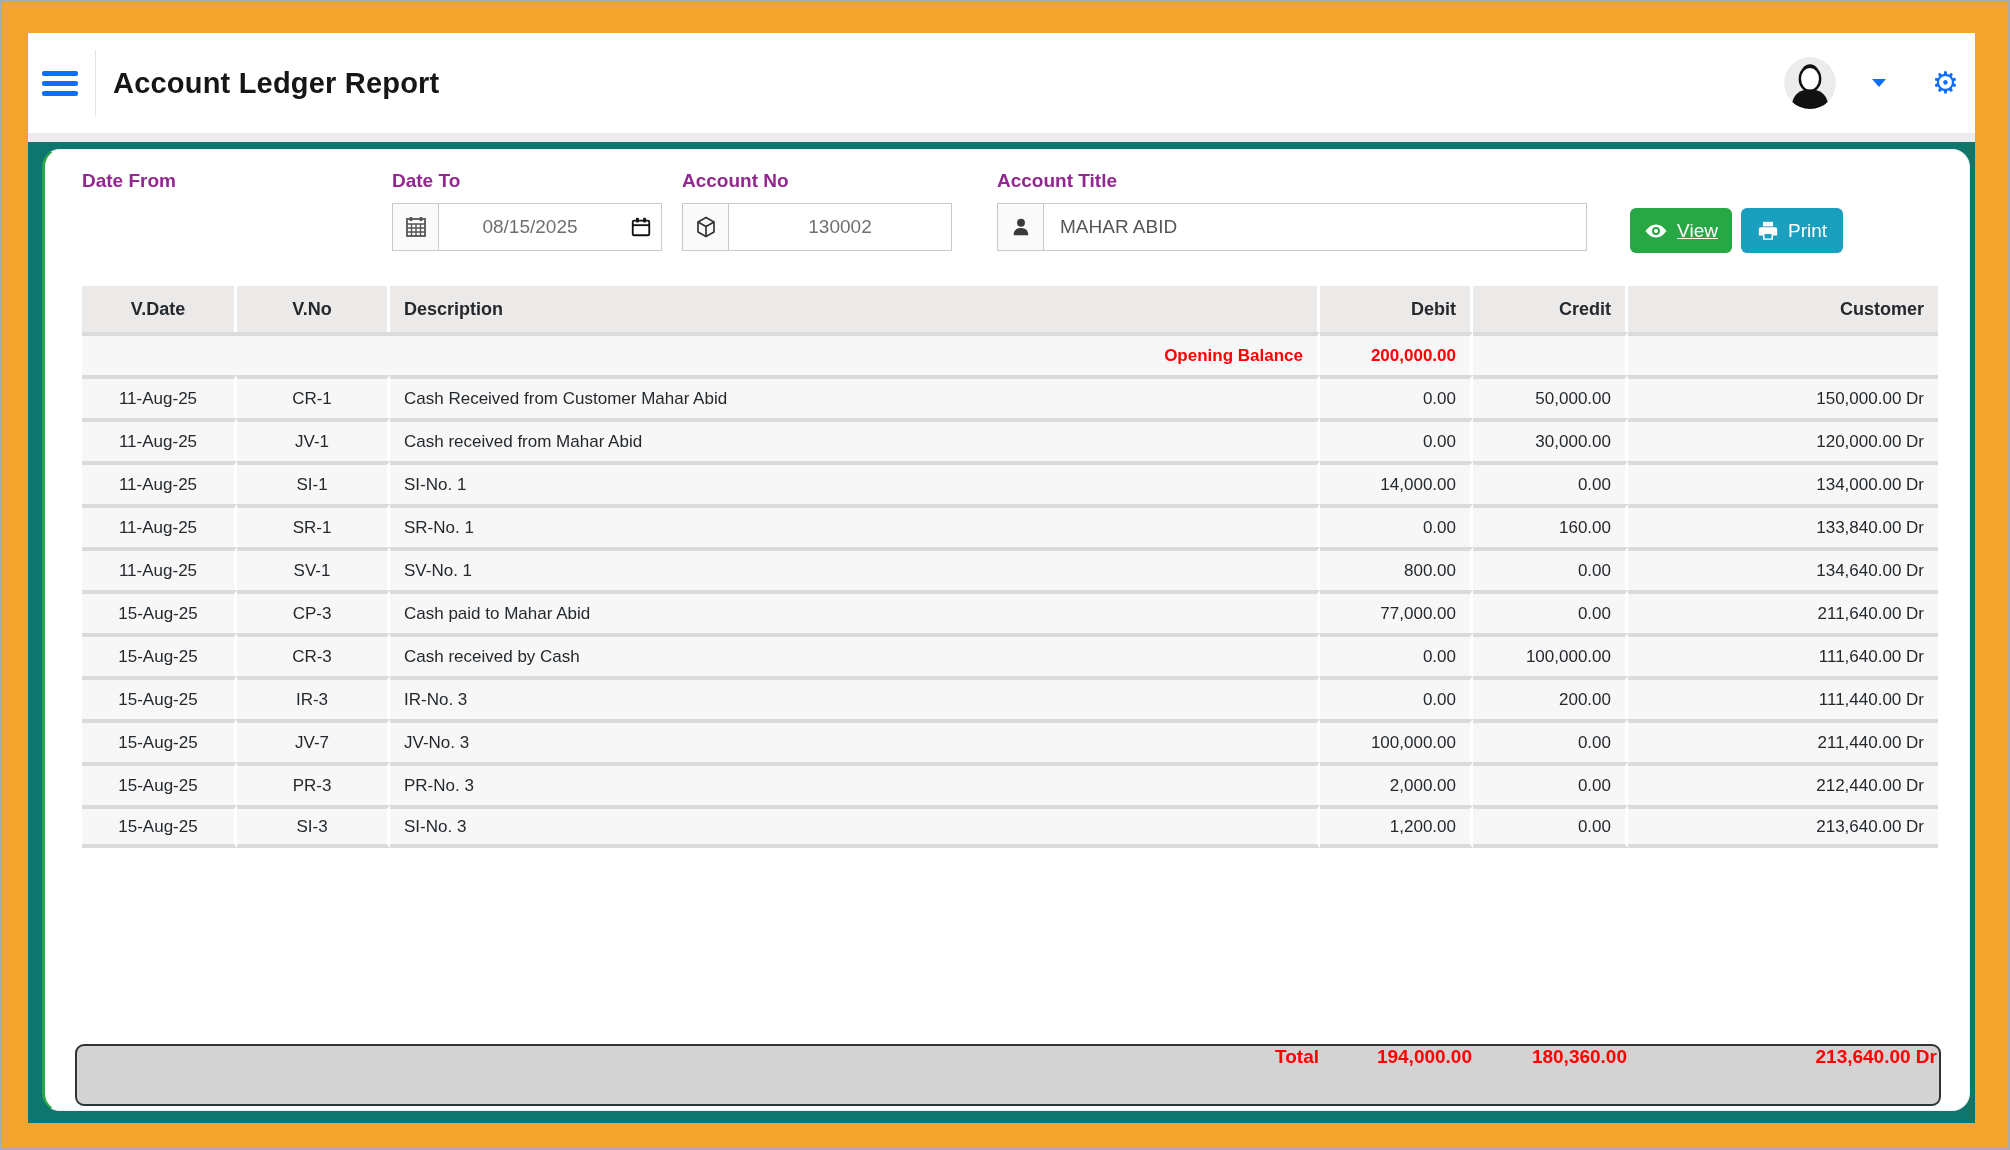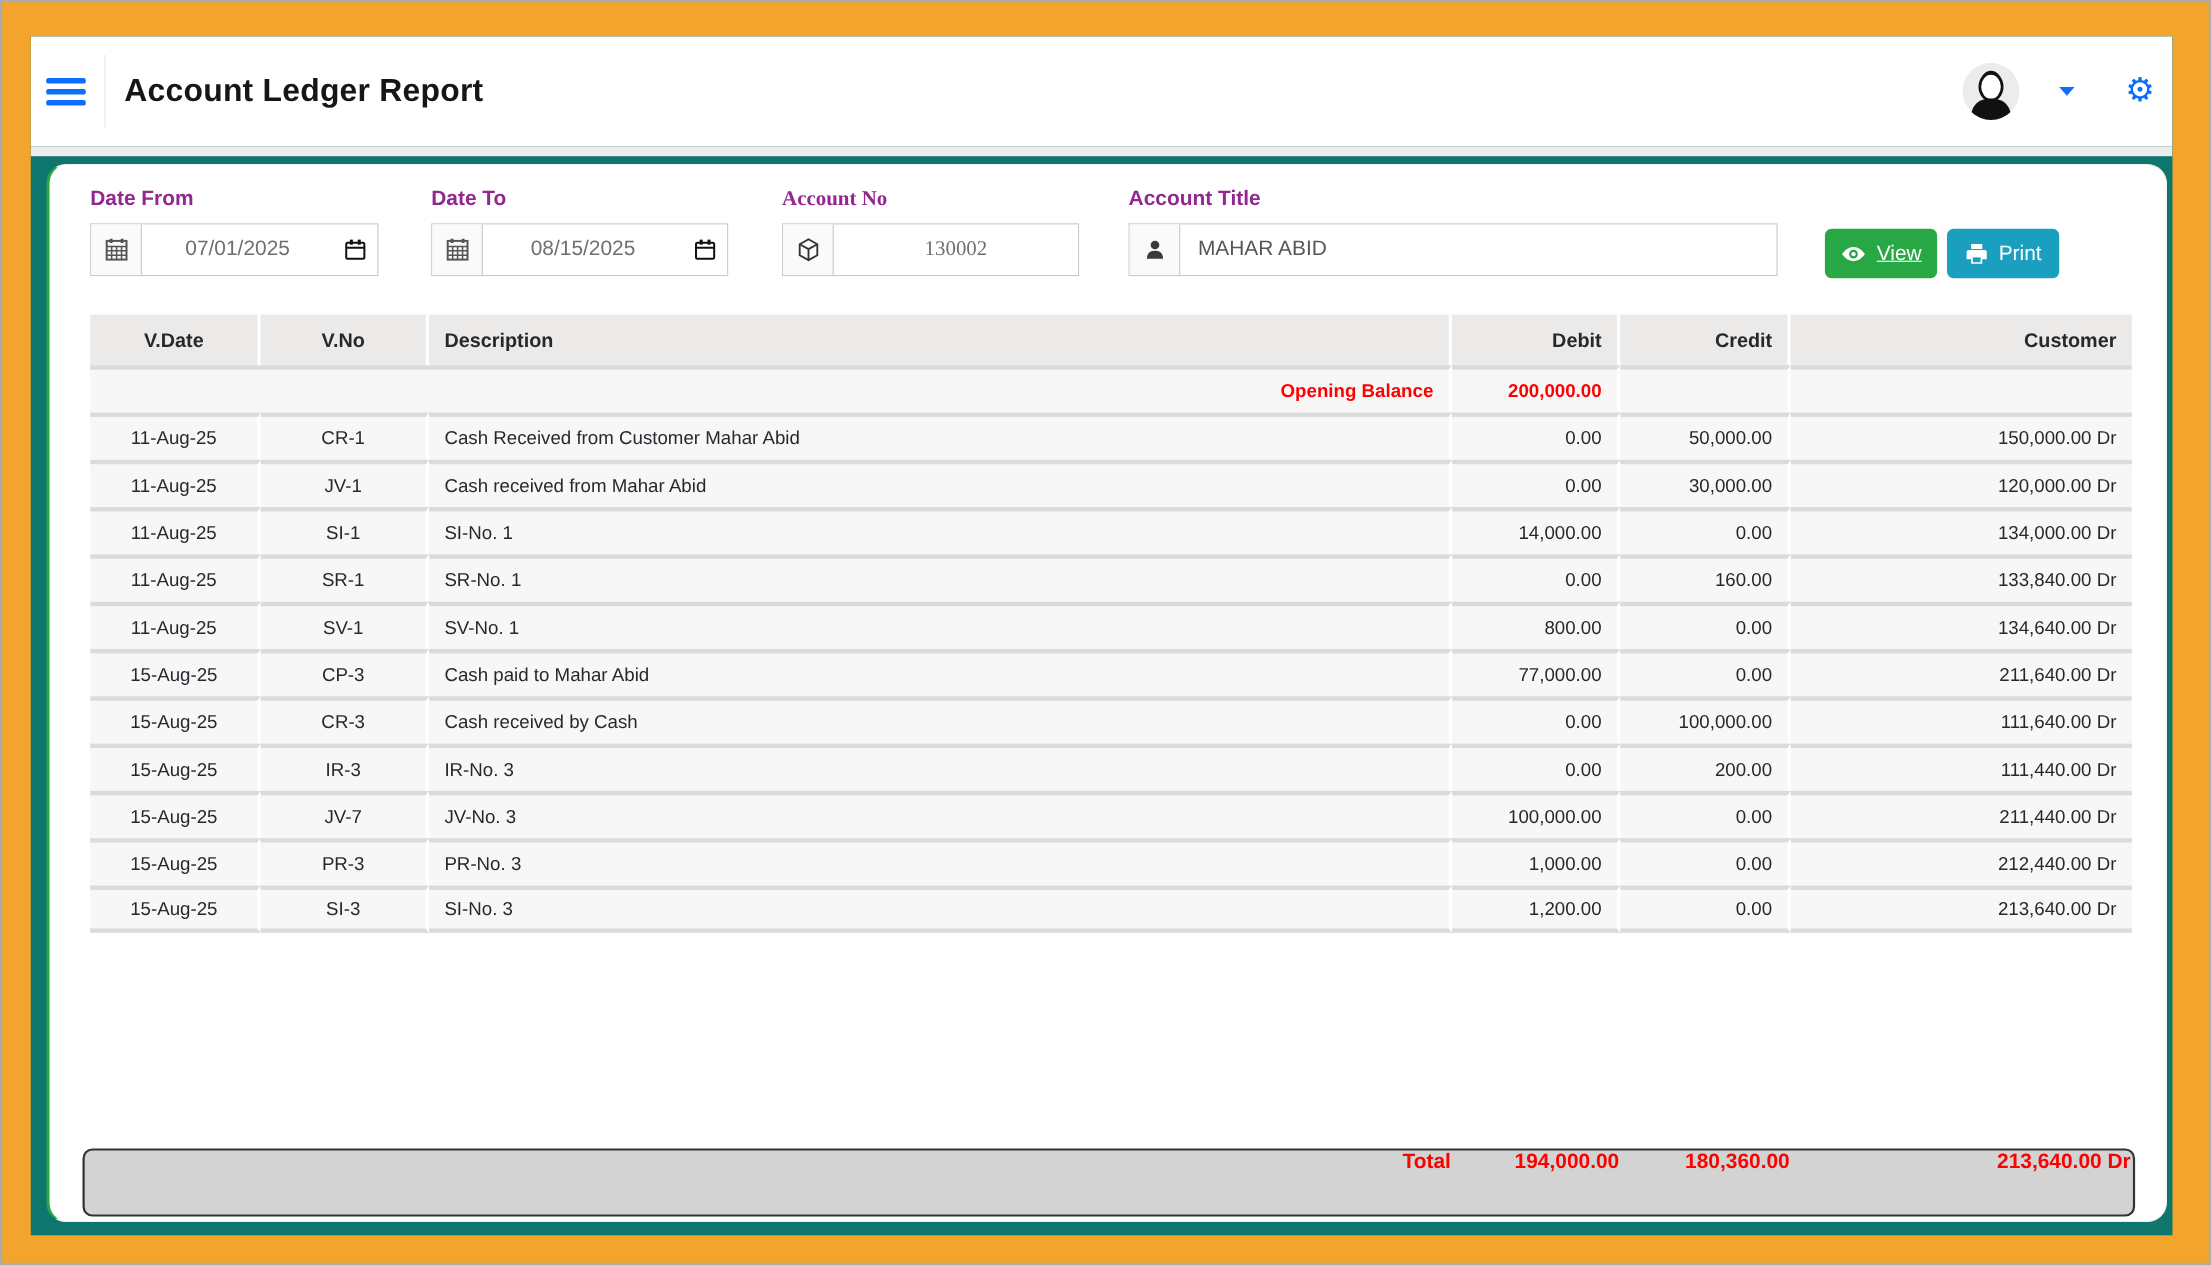--- a/index.html
+++ b/index.html
@@ -35,21 +35,21 @@
   .fgroup .flabel{ font-size:19px; font-weight:700; color:var(--purple,#92278F); margin-bottom:11px; }
   .igroup{ display:flex; align-items:stretch; height:48px; border:1px solid #C9C9C9; background:#fff; }
   .ibox{ width:46px; flex:0 0 auto; background:#FAFAFA; border-right:1px solid #C9C9C9;
     display:flex; align-items:center; justify-content:center; }
   .ival{ flex:1; border:0; outline:0; background:transparent; font-family:inherit;
     font-size:19px; color:#6F6F6F; text-align:center; min-width:0; }
   .ival.left{ text-align:left; padding-left:16px; color:#565656; }
   .dpick{ width:40px; flex:0 0 auto; display:flex; align-items:center; justify-content:center; cursor:pointer; }
   .g-datefrom{ width:262px; }
   .g-dateto{ width:270px; margin-left:48px; }
-  .g-accno{ width:270px; margin-left:49px;font-family:Liberation Serif, serif; }
+  .g-accno{ width:270px; margin-left:20px; }
   .g-acctitle{ width:590px; margin-left:45px; }
   .btnrow{ display:flex; align-items:flex-end; margin-left:43px; gap:9px; height:83px; }
   .btn{ height:45px; width:102px; border:0; border-radius:6px; color:#fff; font-size:19px;
     font-family:inherit; display:flex; align-items:center; justify-content:center; gap:9px; cursor:pointer; }
   .btn-view{ background:var(--green,#28A745);text-decoration:underline; }
   .btn-print{ background:var(--teal,#1B9FBE); }
 
   
   .tblwrap{ margin-top:33px; }
   table.ledger{ width:1856px; table-layout:fixed; border-collapse:separate; border-spacing:0;
@@ -104,38 +104,20 @@
     </div>
 
     <div class="strip"></div>
 
     <div class="card">
 
       <div class="filters">
 
         <div class="fgroup g-datefrom">
           <div class="flabel">Date From</div>
-          <div class="igroup">
-            <div class="ibox">
-              <svg viewBox="0 0 24 24" width="24" height="24">
-                <path d="M7 2v4M17 2v4" stroke="#555" stroke-width="2.6"></path>
-                <rect x="3" y="4" width="18" height="17" fill="none" stroke="#555" stroke-width="1.8"></rect>
-                <path d="M3 9h18M7.5 9v12M12 9v12M16.5 9v12M3 13h18M3 17h18" stroke="#555" stroke-width="1.4"></path>
-              </svg>
-            </div>
-            <input class="ival" value="07/01/2025" style="">
-            <div class="dpick">
-              <svg viewBox="0 0 24 24" width="22" height="22">
-                <rect x="3" y="5" width="18" height="16" rx="1.5" fill="none" stroke="#111" stroke-width="2"></rect>
-                <rect x="6.6" y="2" width="3" height="5" fill="#111"></rect>
-                <rect x="14.4" y="2" width="3" height="5" fill="#111"></rect>
-                <path d="M3 10h18" stroke="#111" stroke-width="2"></path>
-              </svg>
-            </div>
-          </div>
         </div>
 
         <div class="fgroup g-dateto">
           <div class="flabel">Date To</div>
           <div class="igroup">
             <div class="ibox">
               <svg viewBox="0 0 24 24" width="24" height="24">
                 <path d="M7 2v4M17 2v4" stroke="#555" stroke-width="2.6"></path>
                 <rect x="3" y="4" width="18" height="17" fill="none" stroke="#555" stroke-width="1.8"></rect>
                 <path d="M3 9h18M7.5 9v12M12 9v12M16.5 9v12M3 13h18M3 17h18" stroke="#555" stroke-width="1.4"></path>
@@ -295,21 +277,21 @@
                 <td class="al-c">JV-7</td>
                 <td class="al-l">JV-No. 3</td>
                 <td class="al-r">100,000.00</td>
                 <td class="al-r">0.00</td>
                 <td class="al-r">211,440.00 Dr</td>
               </tr>
               <tr>
                 <td class="al-c">15-Aug-25</td>
                 <td class="al-c">PR-3</td>
                 <td class="al-l">PR-No. 3</td>
-                <td class="al-r">1,000.00</td>
+                <td class="al-r">2,000.00</td>
                 <td class="al-r">0.00</td>
                 <td class="al-r">212,440.00 Dr</td>
               </tr>
               <tr>
                 <td class="al-c">15-Aug-25</td>
                 <td class="al-c">SI-3</td>
                 <td class="al-l">SI-No. 3</td>
                 <td class="al-r">1,200.00</td>
                 <td class="al-r">0.00</td>
                 <td class="al-r">213,640.00 Dr</td>

